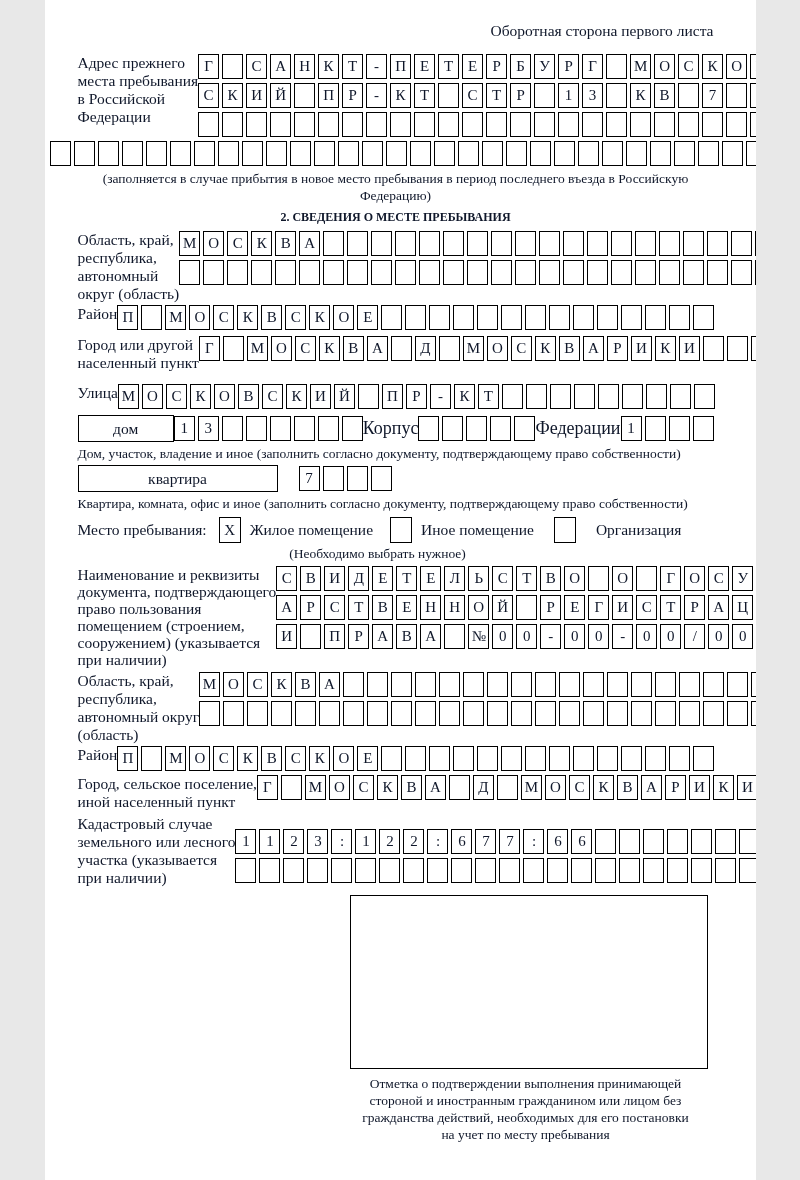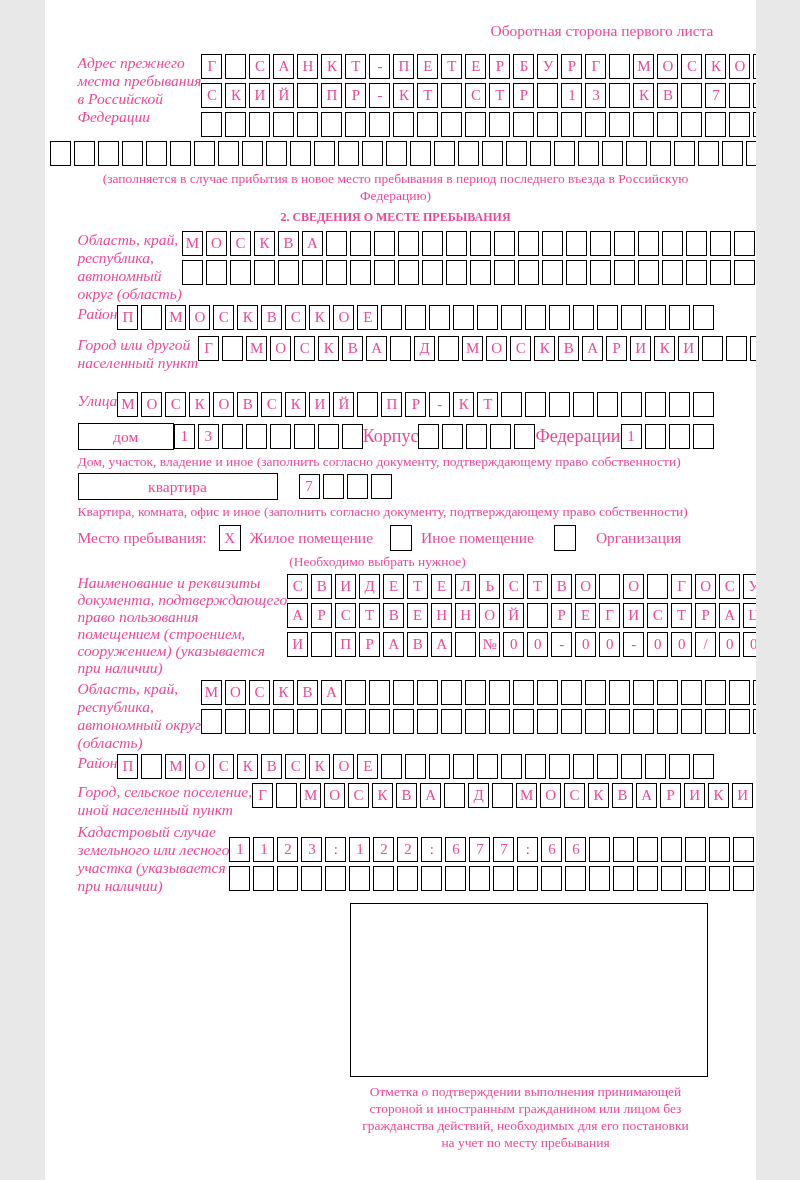--- a/index.html
+++ b/index.html
@@ -3,36 +3,35 @@
 <meta charset="utf-8">
 <style>
   * { margin:0; padding:0; box-sizing:border-box; }
   html,body { background:#e8e8e8; }
   .page {
     position:relative;
     width:711px; height:1180px;
     margin:0 auto;
     background:#ffffff;
     font-family:"Liberation Serif", "DejaVu Serif", serif;
-    color:#ec4899;
+    color:#0f172a;
     overflow:hidden;
   }
   .content { margin:0 42px 0 33px; }
   .header-note {
     margin-top:22px;
     text-align:right;
     font-size:15.5px;
   }
   .formrow { display:flex; align-items:flex-start; }
   .label {
     font-size:15.5px;
     line-height:18px;
     white-space:pre-line;
     flex:0 0 auto;
-    font-style:italic;
   }
   .stack {
     margin-left:auto;
     display:flex; flex-direction:column; gap:4px;
     align-items:flex-end;
   }
   .cellrow { display:flex; gap:3px; }
   .cell {
     width:21px; height:25px;
     border:1.5px solid #000;
@@ -343,21 +342,21 @@
             <div class="cell">И</div>
             <div class="cell">К</div>
             <div class="cell">И</div>
             <div class="cell"></div>
             <div class="cell"></div>
             <div class="cell"></div>
           </div>
       </div>
     </div>
 
-    <div class="formrow" style="margin-top:20px;">
+    <div class="formrow" style="margin-top:12px;">
       <div class="label">Улица</div>
       <div class="stack">
         <div class="cellrow">
             <div class="cell">М</div>
             <div class="cell">О</div>
             <div class="cell">С</div>
             <div class="cell">К</div>
             <div class="cell">О</div>
             <div class="cell">В</div>
             <div class="cell">С</div>

